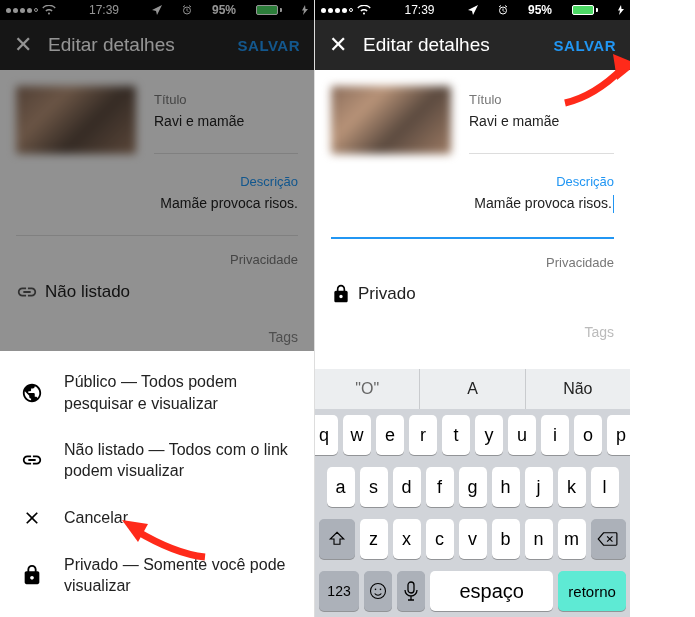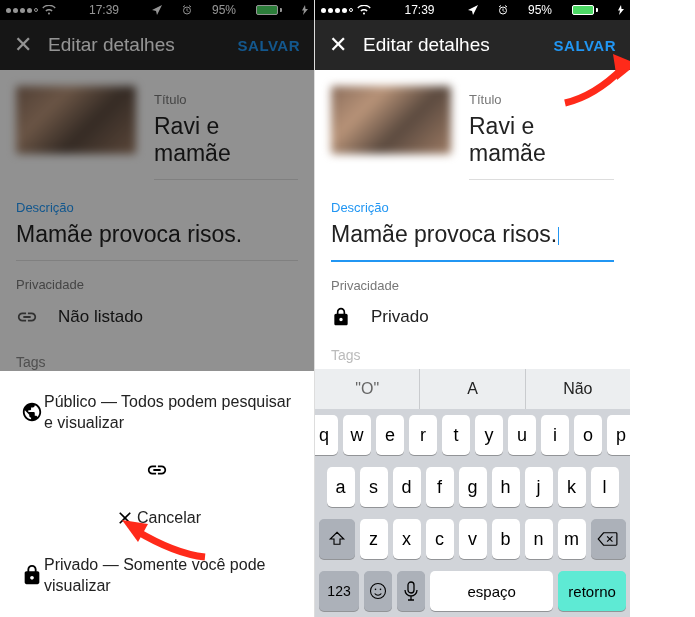--- a/index.html
+++ b/index.html
@@ -1,61 +1,61 @@
 <!DOCTYPE html>
 <html><head>
 <meta charset="utf-8">
 <style>
   * { box-sizing: border-box; margin: 0; padding: 0; font-family: -apple-system, Helvetica, Arial, sans-serif; }
   body { width: 695px; height: 617px; display: flex; background: #fff; position: relative; }
   .screen { width: 315px; height: 617px; position: relative; overflow: hidden; }
   .screen-left { border-right: 1px solid #ddd; }
   .status-bar { height: 20px; background: #000; color: #fff; display: flex; align-items: center; justify-content: space-between; padding: 0 6px; font-size: 12px; }
   .status-left { display: flex; align-items: center; gap: 4px; }
-  .status-right { display: flex; align-items: center; gap: 20px; }
+  .status-right { display: flex; align-items: center; gap: 20px; font-weight: bold; }
   .dots { display: flex; gap: 2px; }
   .dot { width: 5px; height: 5px; border-radius: 50%; background: #fff; }
   .dot.empty { background: transparent; border: 1px solid #fff; width: 4px; height: 4px; }
   .wifi-icon { width: 14px; height: 10px; }
   .battery { display: flex; align-items: center; gap: 2px; }
   .battery-body { width: 22px; height: 10px; border: 1px solid #fff; border-radius: 2px; position: relative; background: #4cd964; }
   .battery-tip { width: 2px; height: 4px; background: #fff; border-radius: 0 1px 1px 0; }
   .nav-bar { height: 50px; background: #262626; display: flex; align-items: center; padding: 0 14px; }
   .nav-close { color: #fff; font-size: 22px; width: 28px; cursor: pointer; }
   .nav-title { flex: 1; color: #fff; font-size: 19px; font-weight: 400; padding-left: 6px; }
   .nav-save { color: #2196f3; font-size: 15px; font-weight: 600; letter-spacing: 0.5px; cursor: pointer; }
   .content { background: #fafafa; }
   .thumb-row { display: flex; padding: 16px 16px 8px 16px; gap: 18px; }
   .thumb { width: 120px; height: 68px; background: #888; border-radius: 2px; filter: blur(4px); background: linear-gradient(135deg, #8a6d5b 0%, #b89378 30%, #5b4a3f 60%, #9d7b64 100%); }
   .title-block { flex: 1; padding-top: 6px; }
   .field-label { font-size: 13px; color: #777; margin-bottom: 6px; }
   .field-label.blue { color: #2196f3; }
-  .field-value { font-size: 23px; color: #222; padding-bottom: 12px; border-bottom: 1px solid #ddd; }
+  .field-value { font-size: 14px; color: #222; padding-bottom: 24px; border-bottom: 1px solid #ddd; }
   .field-value.active { border-bottom: 2px solid #2196f3; }
-  .section { padding: 12px 16px 4px 16px; }
-  .privacy-row { display: flex; align-items: center; gap: 20px; padding: 8px 0; font-size: 17px; color: #222; }
-  .tags-label { font-size: 14px; color: #888; padding: 14px 16px 8px 16px; border-top: 0; }
+  .section { padding: 12px 16px 4px 16px; text-align: right; }
+  .privacy-row { display: flex; align-items: center; gap: 7px; padding: 8px 0; font-size: 17px; color: #222; }
+  .tags-label { font-size: 14px; color: #888; padding: 14px 16px 8px 16px; border-top: 0; text-align: right; }
   .dim-overlay { position: absolute; inset: 0; background: rgba(0,0,0,0.42); pointer-events: none; }
   .action-sheet { position: absolute; left: 0; right: 0; bottom: 0; background: #fff; padding: 8px 0; }
-  .sheet-row { display: flex; align-items: center; padding: 12px 20px; cursor: pointer; justify-content: center; }
+  .sheet-row { display: flex; align-items: center; padding: 12px 20px; gap: 20px; cursor: pointer; }
   .sheet-icon { width: 24px; height: 24px; display: flex; align-items: center; justify-content: center; flex-shrink: 0; }
   .sheet-text { font-size: 16px; color: #222; line-height: 1.35; }
   .cursor { display: inline-block; width: 1px; height: 18px; background: #2196f3; vertical-align: middle; margin-left: 1px; }
   
   .kb { position: absolute; left: 0; right: 0; bottom: 0; background: #d1d4d9; }
   .kb-suggest { display: flex; background: #eceef0; height: 40px; }
   .kb-sug { flex: 1; display: flex; align-items: center; justify-content: center; font-size: 16px; color: #222; border-right: 1px solid #c9cbce; cursor: pointer; }
   .kb-sug:last-child { border-right: none; }
   .kb-sug.quoted { color: #666; }
   .kb-row { display: flex; justify-content: center; gap: 5px; padding: 6px 4px; }
   .key { background: #fff; border-radius: 5px; height: 40px; min-width: 28px; flex: 1; display: flex; align-items: center; justify-content: center; font-size: 18px; color: #000; box-shadow: 0 1px 0 rgba(0,0,0,0.3); cursor: pointer; }
   .key.fn { background: #acb1b9; text-align: right; }
   .kb-row.r2 { padding-left: 20px; padding-right: 20px; }
   .kb-row.r3 .key.shift, .kb-row.r3 .key.bksp { flex: 1.3; }
-  .kb-row.r4 .key.space { flex: 4; font-size: 15px; }
+  .kb-row.r4 .key.space { flex: 4; font-size: 20px; }
   .kb-row.r4 .key.ret { flex: 2.2; font-size: 15px; background: #5eead4; }
   .kb-row.r4 .key.num { flex: 1.3; font-size: 14px; background: #acb1b9; }
   .kb-row.r4 .key.sm { flex: 0.9; background: #acb1b9; }
   svg { display: block; }
   .arrow { position: absolute; pointer-events: none; }
 </style>
 </head>
 <body>
 
 <div class="screen screen-left">
@@ -132,20 +132,21 @@
           </svg>
         </div>
       <div class="sheet-text">Público — Todos podem pesquisar e visualizar</div>
     </div>
     <div class="sheet-row">
       <div class="sheet-icon">
           <svg width="22" height="22" viewBox="0 0 24 24">
             <path d="M3.9 12c0-1.7 1.4-3.1 3.1-3.1h4V7H7c-2.8 0-5 2.2-5 5s2.2 5 5 5h4v-1.9H7c-1.7 0-3.1-1.4-3.1-3.1zM8 13h8v-2H8v2zm9-6h-4v1.9h4c1.7 0 3.1 1.4 3.1 3.1s-1.4 3.1-3.1 3.1h-4V17h4c2.8 0 5-2.2 5-5s-2.2-5-5-5z" fill="#000"></path>
           </svg>
         </div>
+      <div class="sheet-text">Não listado — Todos com o link podem visualizar</div>
     </div>
     <div class="sheet-row">
       <div class="sheet-icon">
           <svg width="20" height="20" viewBox="0 0 24 24">
             <path d="M19 6.4L17.6 5 12 10.6 6.4 5 5 6.4 10.6 12 5 17.6 6.4 19 12 13.4 17.6 19 19 17.6 13.4 12z" fill="#000"></path>
           </svg>
         </div>
       <div class="sheet-text">Cancelar</div>
     </div>
     <div class="sheet-row">

